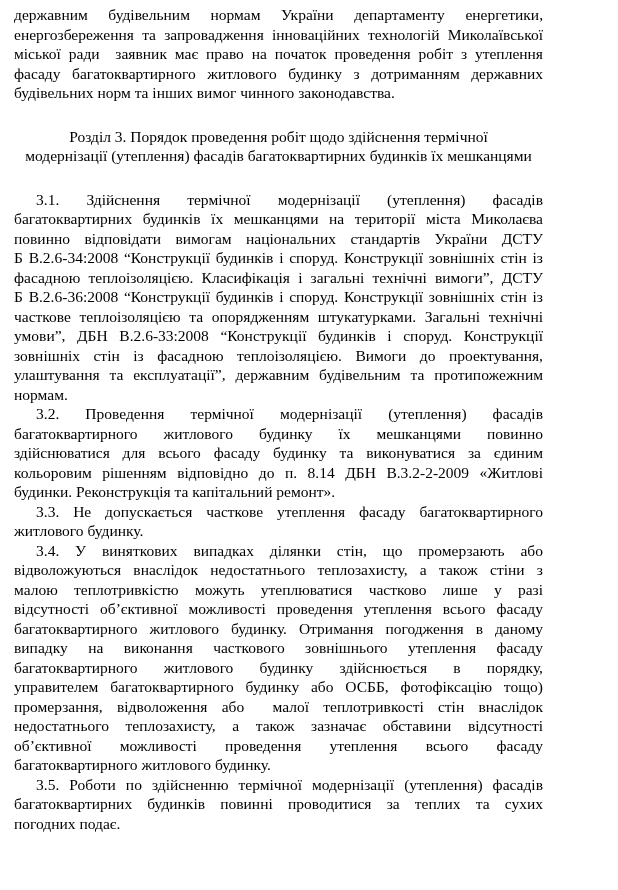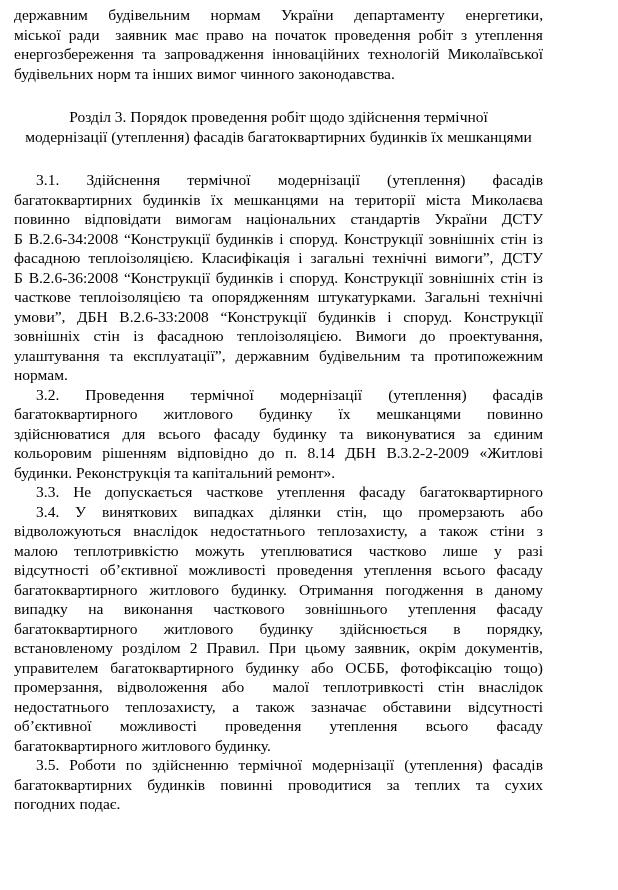--- a/index.html
+++ b/index.html
@@ -37,22 +37,23 @@
   .line.indent {
     text-indent: 22px;
   }
 </style>
 </head>
 <body>
 
 <div class="page" style="background: rgb(255, 255, 255); color: rgb(0, 0, 0);">
     <div class="block paragraph">
       <div class="line">державним будівельним нормам України департаменту енергетики,</div>
+      <div class="line">енергозбереження та запровадження інноваційних технологій Миколаївської</div>
       <div class="line">міської ради&nbsp; заявник має право на початок проведення робіт з утеплення</div>
-      <div class="line">енергозбереження та запровадження інноваційних технологій Миколаївської</div>
+      <div class="line">фасаду багатоквартирного житлового будинку з дотриманням державних</div>
       <div class="line last">будівельних норм та інших вимог чинного законодавства.</div>
     </div>
     <div class="block heading">
       <div class="line center">Розділ 3. Порядок проведення робіт щодо здійснення термічної</div>
       <div class="line center">модернізації (утеплення) фасадів багатоквартирних будинків їх мешканцями</div>
     </div>
     <div class="block paragraph">
       <div class="line indent">3.1. Здійснення термічної модернізації (утеплення) фасадів</div>
       <div class="line">багатоквартирних будинків їх мешканцями на території міста Миколаєва</div>
       <div class="line">повинно відповідати вимогам національних стандартів України ДСТУ</div>
@@ -67,30 +68,30 @@
     </div>
     <div class="block paragraph">
       <div class="line indent">3.2. Проведення термічної модернізації (утеплення) фасадів</div>
       <div class="line">багатоквартирного житлового будинку їх мешканцями повинно</div>
       <div class="line">здійснюватися для всього фасаду будинку та виконуватися за єдиним</div>
       <div class="line">кольоровим рішенням відповідно до п. 8.14 ДБН В.3.2-2-2009 «Житлові</div>
       <div class="line last">будинки. Реконструкція та капітальний ремонт».</div>
     </div>
     <div class="block paragraph">
       <div class="line indent">3.3. Не допускається часткове утеплення фасаду багатоквартирного</div>
+      <div class="line last">житлового будинку.</div>
     </div>
     <div class="block paragraph">
       <div class="line indent">3.4. У виняткових випадках ділянки стін, що промерзають або</div>
       <div class="line">відволожуються внаслідок недостатнього теплозахисту, а також стіни з</div>
       <div class="line">малою теплотривкістю можуть утеплюватися частково лише у разі</div>
       <div class="line">відсутності об’єктивної можливості проведення утеплення всього фасаду</div>
       <div class="line">багатоквартирного житлового будинку. Отримання погодження в даному</div>
       <div class="line">випадку на виконання часткового зовнішнього утеплення фасаду</div>
       <div class="line">багатоквартирного житлового будинку здійснюється в порядку,</div>
-      <div class="line">встановленому розділом 2 Правил. При цьому заявник, окрім документів,</div>
       <div class="line">управителем багатоквартирного будинку або ОСББ, фотофіксацію тощо)</div>
       <div class="line">промерзання, відволоження або&nbsp; малої теплотривкості стін внаслідок</div>
       <div class="line">недостатнього теплозахисту, а також зазначає обставини відсутності</div>
       <div class="line">об’єктивної можливості проведення утеплення всього фасаду</div>
       <div class="line last">багатоквартирного житлового будинку.</div>
     </div>
     <div class="block paragraph">
       <div class="line indent">3.5. Роботи по здійсненню термічної модернізації (утеплення) фасадів</div>
       <div class="line">багатоквартирних будинків повинні проводитися за теплих та сухих</div>
       <div class="line last">погодних подає.</div>

